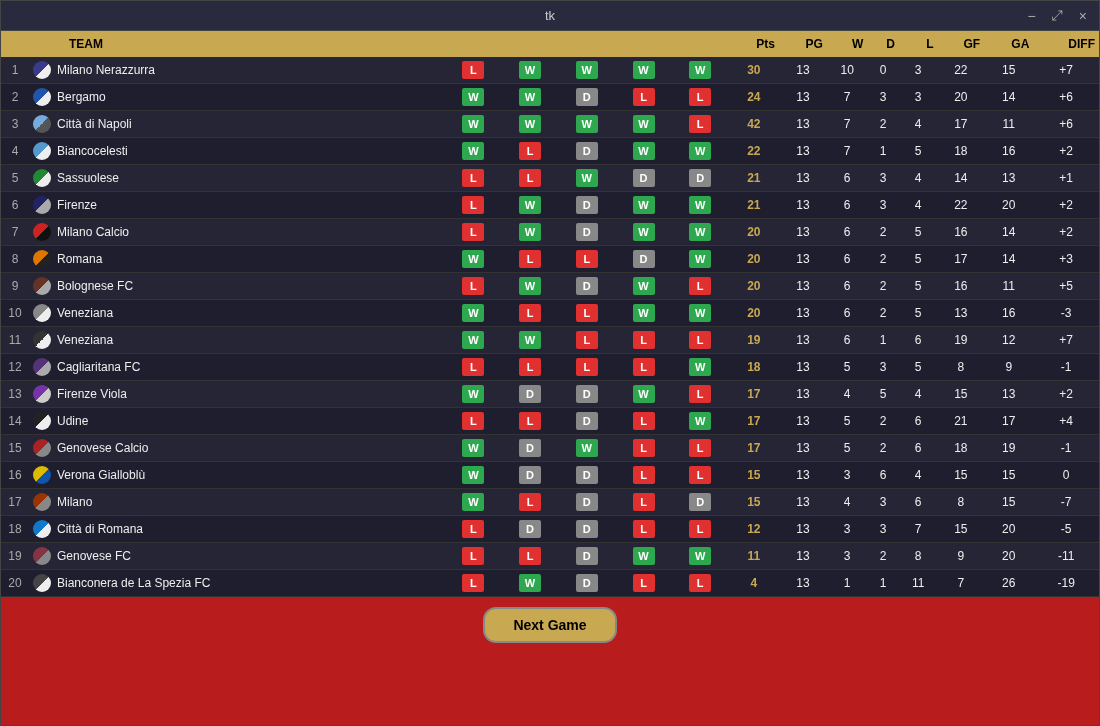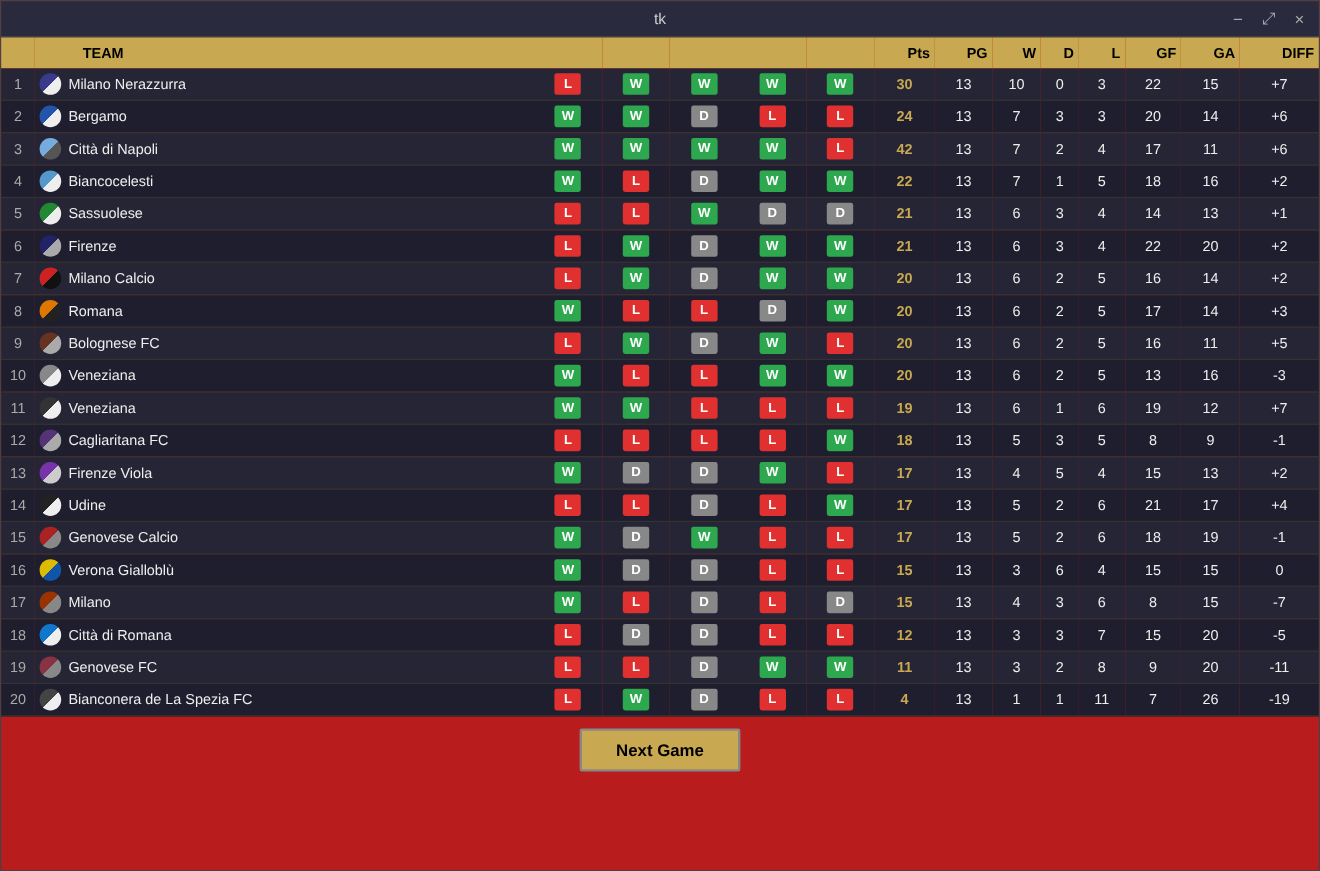--- a/index.html
+++ b/index.html
@@ -127,21 +127,21 @@
       padding: 10px 0 12px 0;
     }
     .next-game-btn {
       background: #c8a850;
       color: #000;
       border: 2px solid #888;
       padding: 8px 28px;
       font-size: 14px;
       font-weight: bold;
       cursor: pointer;
-      border-radius: 2px;
+      border-radius: 13px;
     }
   </style>
 </head>
 <body>
 
 <div class="window">
   <div class="title-bar">
     <span class="title-bar-text">tk</span>
     <div class="title-bar-controls">
       <button class="title-btn">−</button>

